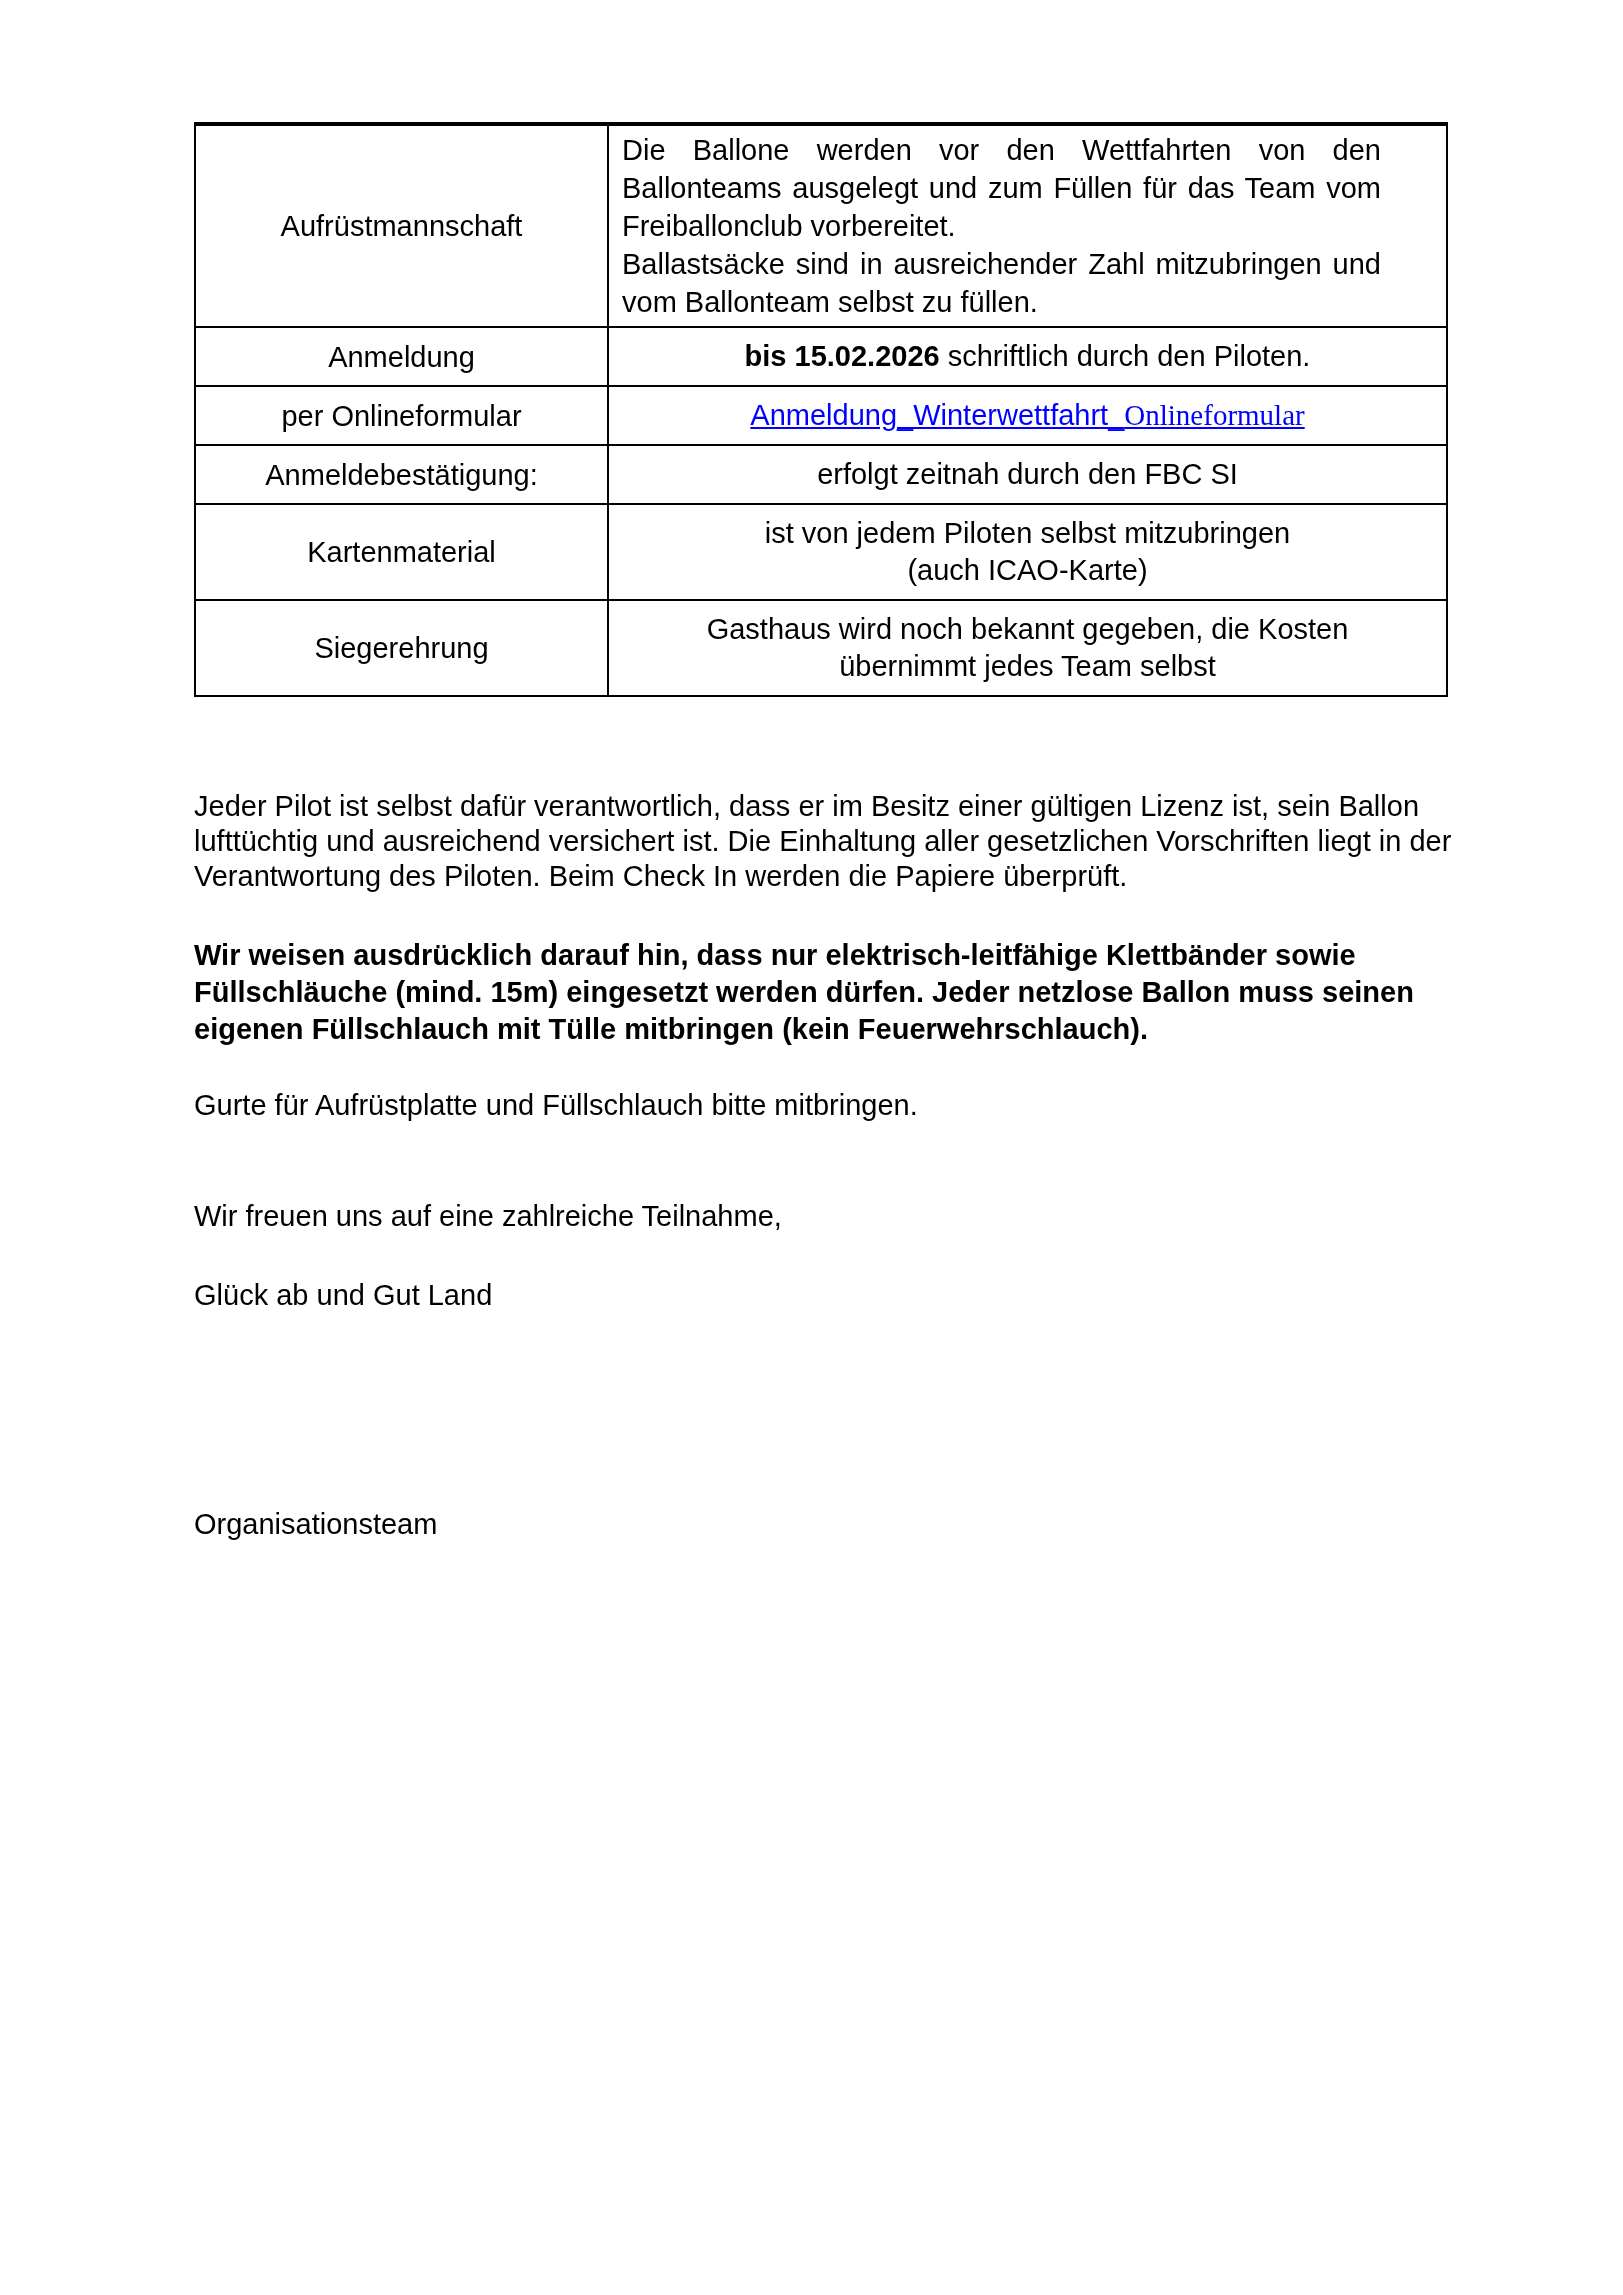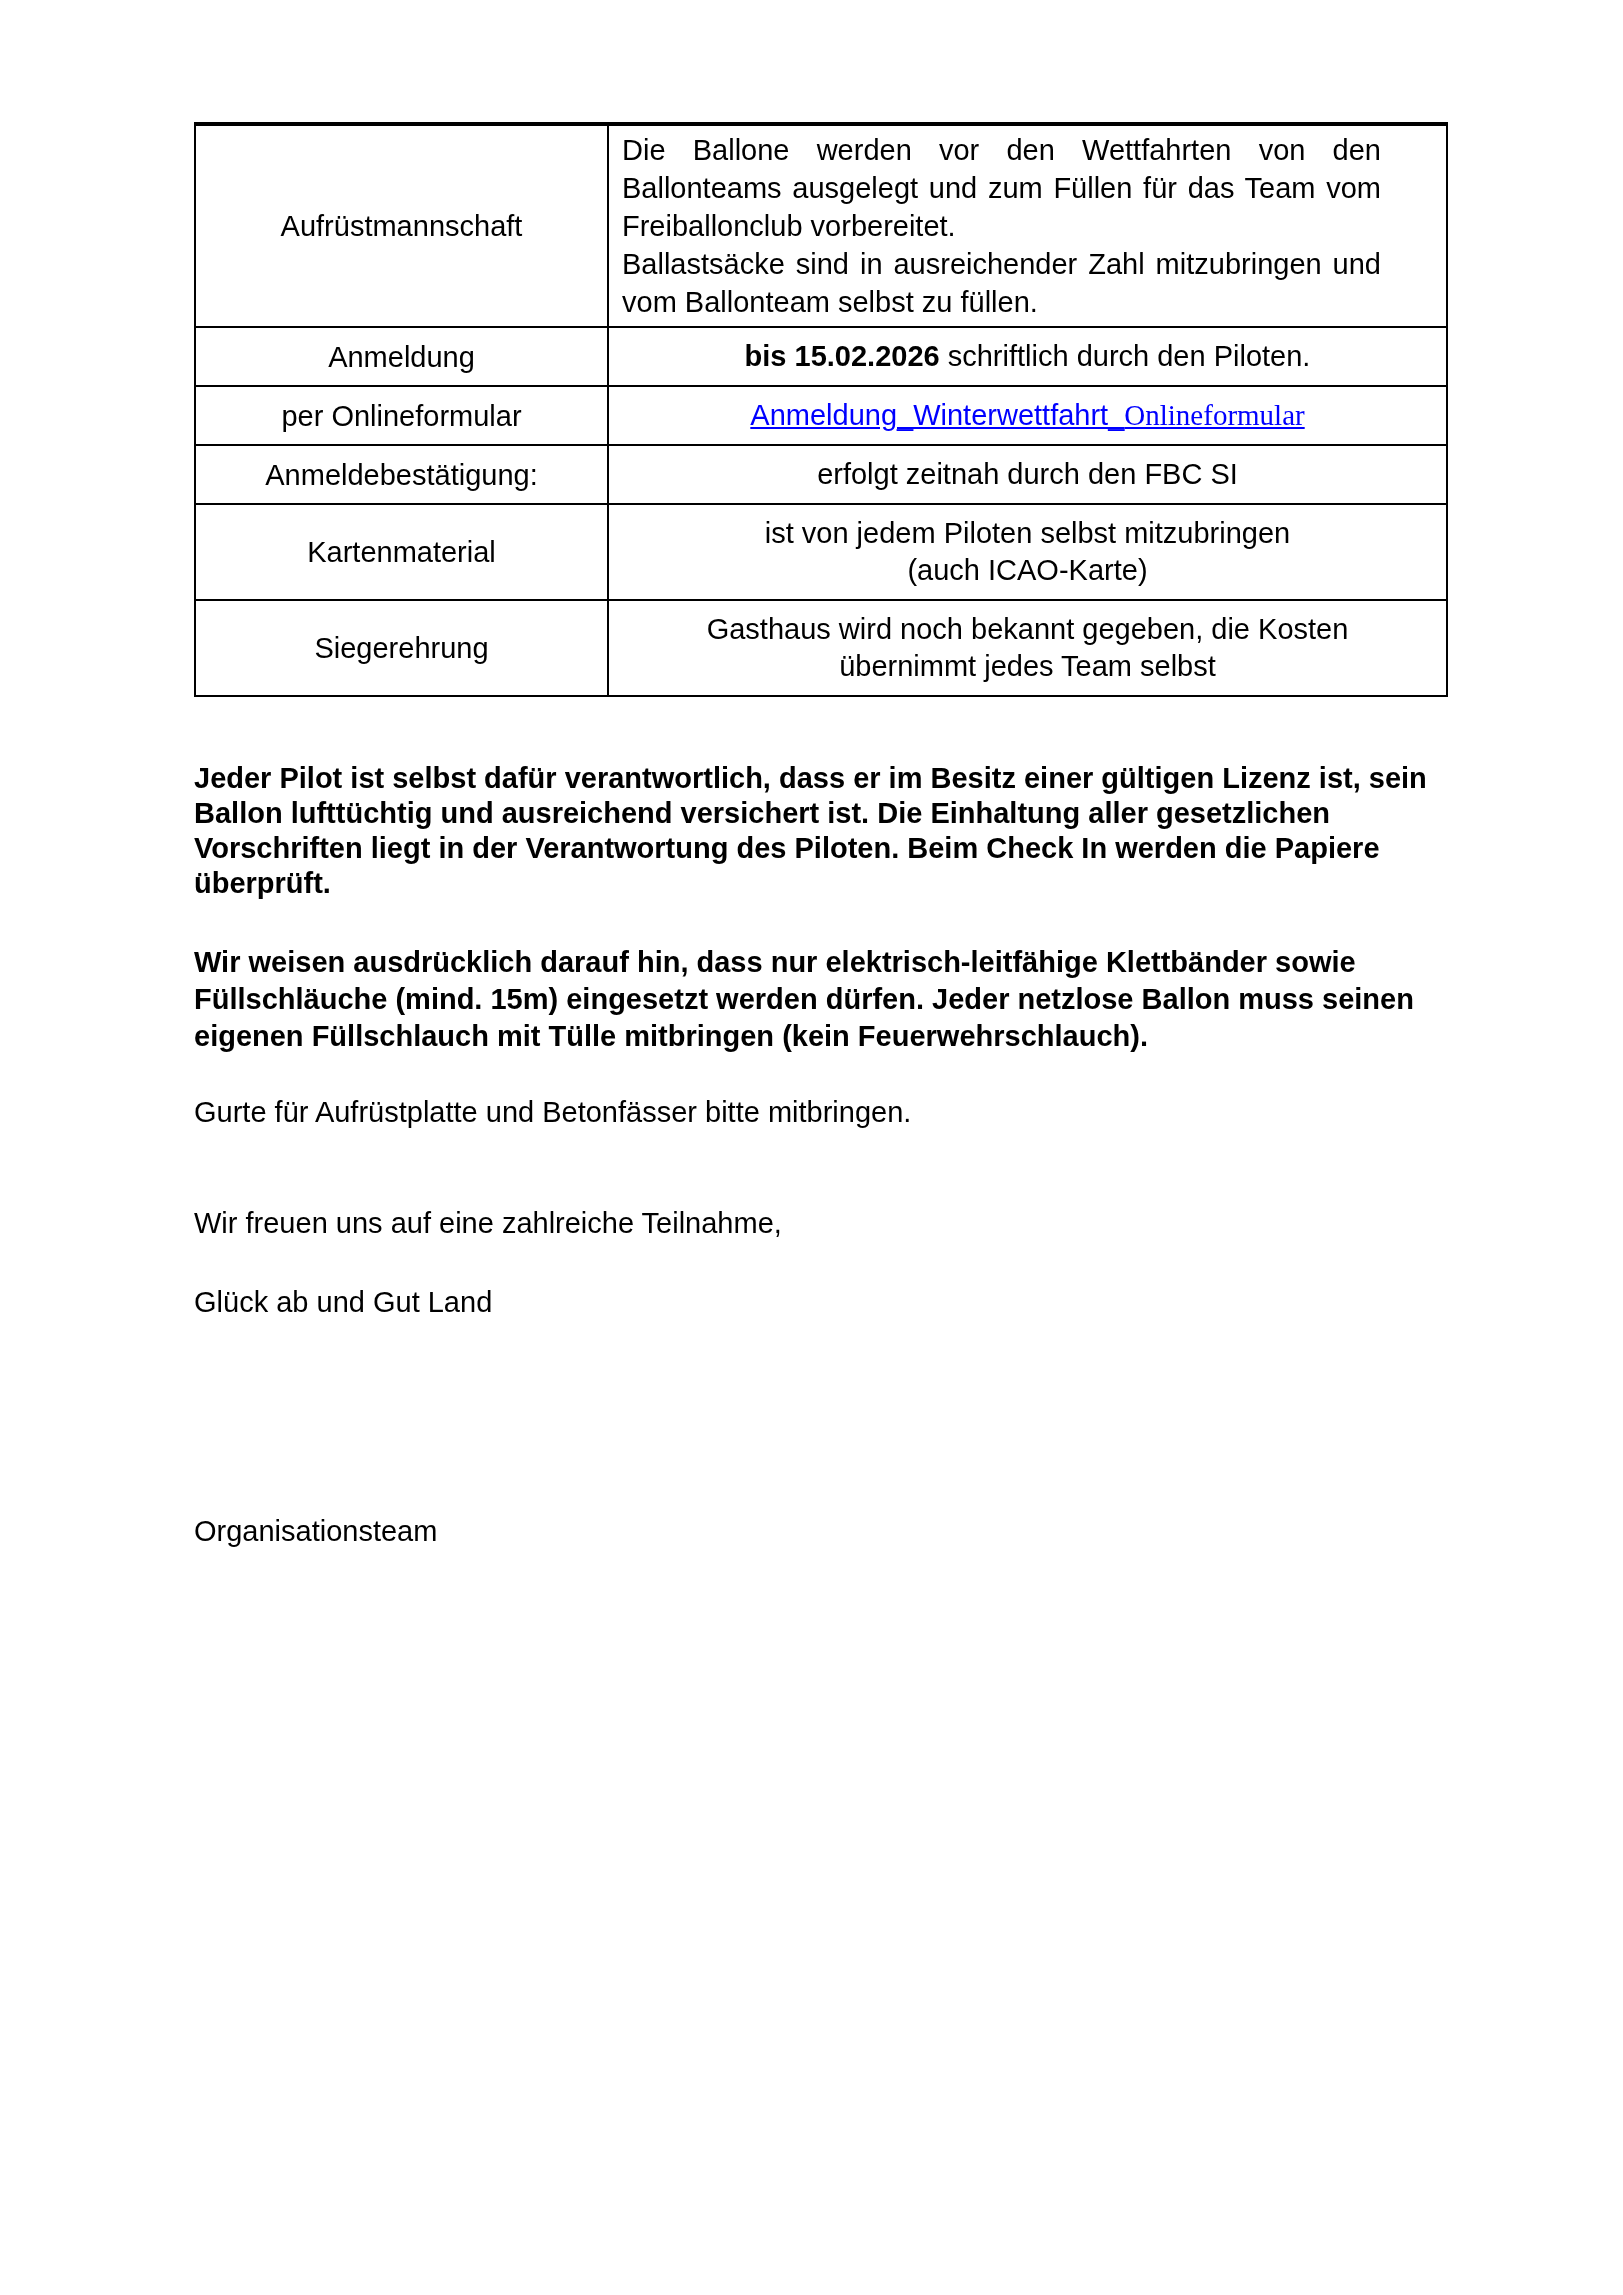--- a/index.html
+++ b/index.html
@@ -60,21 +60,21 @@
   .doc-link {
     color: #0000ff;
     text-decoration: underline;
     cursor: pointer;
   }
   .serif { font-family: "Liberation Serif", serif; }
 
   
   .bodytext { width: 1269px; }
   .bodytext p { margin: 0; line-height: 35px; }
-  p.p-pilot    { margin-top: 64px; font-weight: bold; }
+  p.p-pilot    { margin-top: 92px; }
   p.p-warning  { margin-top: 43px; font-weight: bold; line-height: 37px; }
   p.p-gurte    { margin-top: 40px; }
   p.p-haftung  { margin-top: 64px; }
   p.p-teilnahme{ margin-top: 76px; }
   p.p-glueck   { margin-top: 44px; }
   .p-signature { margin-top: 193px; line-height: 36px; }
   .p-signature div { line-height: 36px; }
 </style>
 </head>
 <body>
@@ -125,21 +125,21 @@
         </td>
       </tr>
     </tbody>
   </table>
 
   <div class="bodytext">
     <p class="p-pilot">Jeder Pilot ist selbst dafür verantwortlich, dass er im Besitz einer gültigen Lizenz ist, sein Ballon lufttüchtig und ausreichend versichert ist. Die Einhaltung aller gesetzlichen Vorschriften liegt in der Verantwortung des Piloten. Beim Check In werden die Papiere überprüft.</p>
 
     <p class="p-warning">Wir weisen ausdrücklich darauf hin, dass nur elektrisch-leitfähige Klettbänder sowie Füllschläuche (mind. 15m) eingesetzt werden dürfen. Jeder netzlose Ballon muss seinen eigenen Füllschlauch mit Tülle mitbringen (kein Feuerwehrschlauch).</p>
 
-    <p class="p-gurte">Gurte für Aufrüstplatte und Betonfässer bitte mitbringen.</p>
+    <p class="p-gurte">Gurte für Aufrüstplatte und Füllschlauch bitte mitbringen.</p>
 
 
     <p class="p-teilnahme">Wir freuen uns auf eine zahlreiche Teilnahme,</p>
 
     <p class="p-glueck">Glück ab und Gut Land</p>
 
     <div class="p-signature">
       <div>Organisationsteam</div>
     </div>
   </div>

